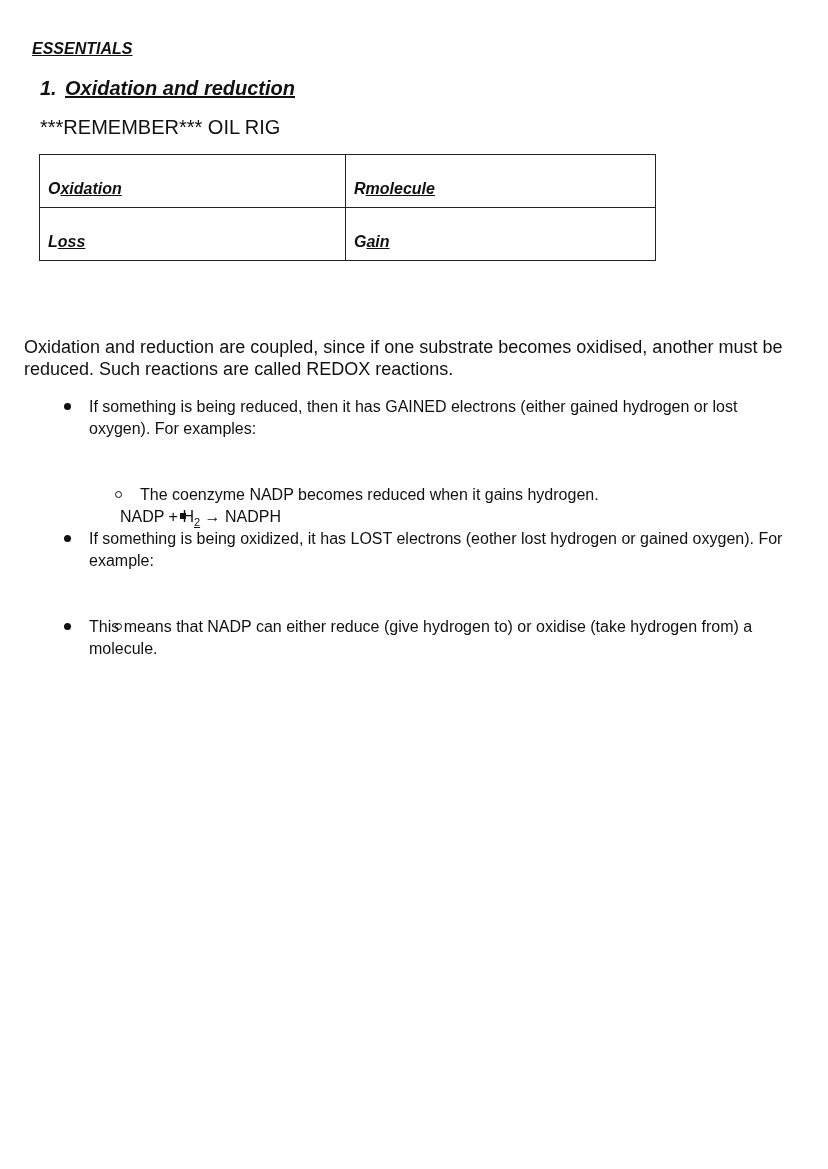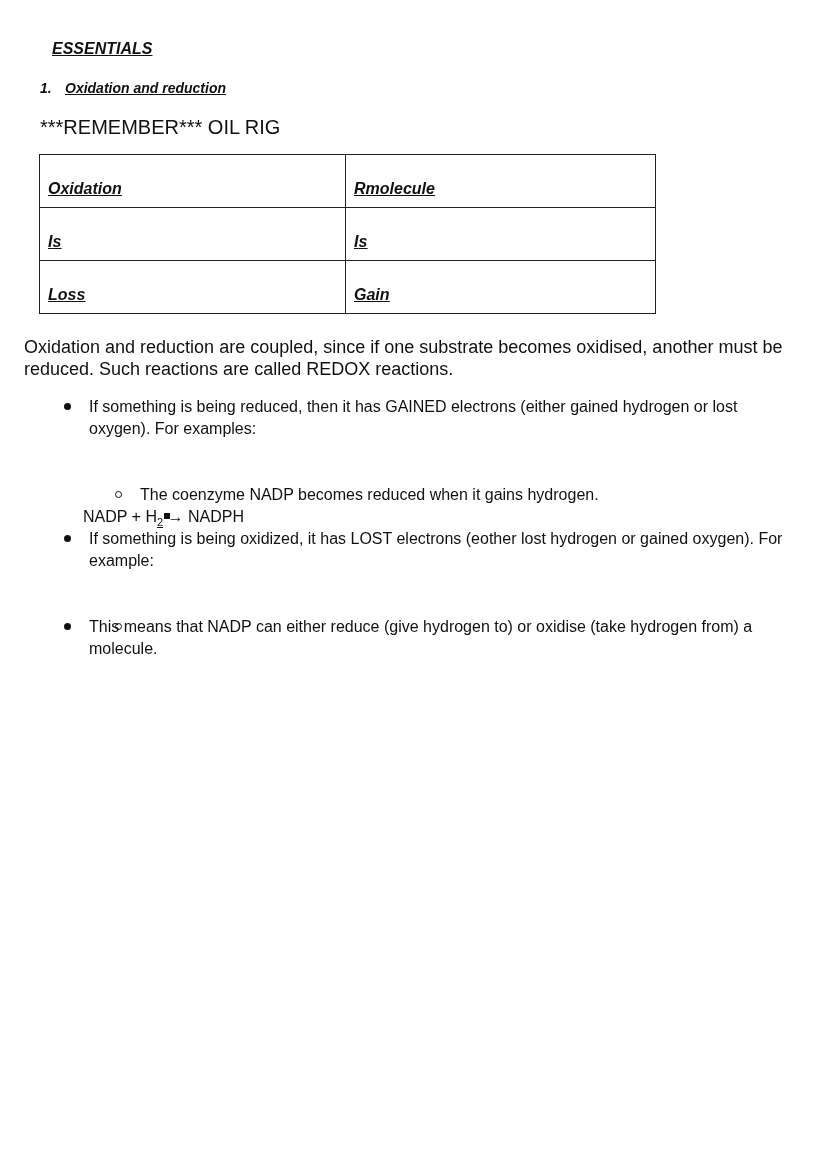--- a/index.html
+++ b/index.html
@@ -16,33 +16,33 @@
       color: #111111;
       font-size: 16px;
     }
     .page {
       position: absolute;
       left: 0; top: 0;
       width: 828px; height: 1169px;
     }
     .doc-title {
       position: absolute;
-      left: 52px; top: 39px;
+      left: 32px; top: 39px;
       font-weight: bold;
       font-style: italic;
       text-decoration: underline;
       font-size: 16px;
       line-height: 20px;
     }
     .section-heading {
       position: absolute;
       left: 40px; top: 78px;
       font-weight: bold;
       font-style: italic;
-      font-size: 14px;
+      font-size: 20px;
       line-height: 20px;
     }
     .section-heading .num {
       display: inline-block;
       width: 25px;
     }
     .section-heading .txt {
       text-decoration: underline;
     }
     .mnemonic {
@@ -61,21 +61,20 @@
     table.oilrig td {
       border: 1.5px solid #222222;
       height: 53px;
       padding: 0 21px 0 8px;
       vertical-align: bottom;
       font-weight: bold;
       font-style: italic;
       font-size: 16px;
       line-height: 20px;
       box-sizing: border-box;
-      text-decoration: underline;
     }
     table.oilrig td .cell-inner {
       padding-bottom: 8px;
     }
     table.oilrig col.c1 { width: 306px; }
     table.oilrig col.c2 { width: 310px; }
     .ul { text-decoration: underline; }
 
     .para {
       position: absolute;
@@ -89,21 +88,21 @@
       left: 0; top: 396px;
       width: 764px;
       font-size: 16px;
       line-height: 22px;
     }
     .li {
       position: relative;
     }
     .li.l1 { padding-left: 89px; width: 700px; }
     .li.l2 { padding-left: 140px; width: 660px; margin-top: 44px; }
-    .li.l3 { padding-left: 83px; width: 600px; }
+    .li.l3 { padding-left: 104px; width: 600px; margin-left: 16px; }
     .bullet {
       position: absolute;
       top: 0;
       line-height: 22px;
     }
     .l1 > .bullet { left: 64px; }
     .l2 > .bullet { left: 115px; }
     .l3 > .bullet { left: 164px; }
     .dot {
       display: inline-block;
@@ -157,28 +156,20 @@
         <tr>
       <td>
             <div class="cell-inner"><span>O</span><span class="ul">xidation</span></div>
           </td>
       <td>
             <div class="cell-inner"><span>R</span><span class="ul">molecule</span></div>
           </td>
     </tr>
     <tr>
       <td>
-            <div class="cell-inner"><span>I</span><span class="ul">s</span></div>
-          </td>
-      <td>
-            <div class="cell-inner"><span>I</span><span class="ul">s</span></div>
-          </td>
-    </tr>
-    <tr>
-      <td>
             <div class="cell-inner"><span>L</span><span class="ul">oss</span></div>
           </td>
       <td>
             <div class="cell-inner"><span>G</span><span class="ul">ain</span></div>
           </td>
     </tr>
   </tbody>
     </table>
 
   <div class="para">Oxidation and reduction are coupled, since if one substrate becomes oxidised, another must be reduced. Such reactions are called REDOX reactions.</div>

